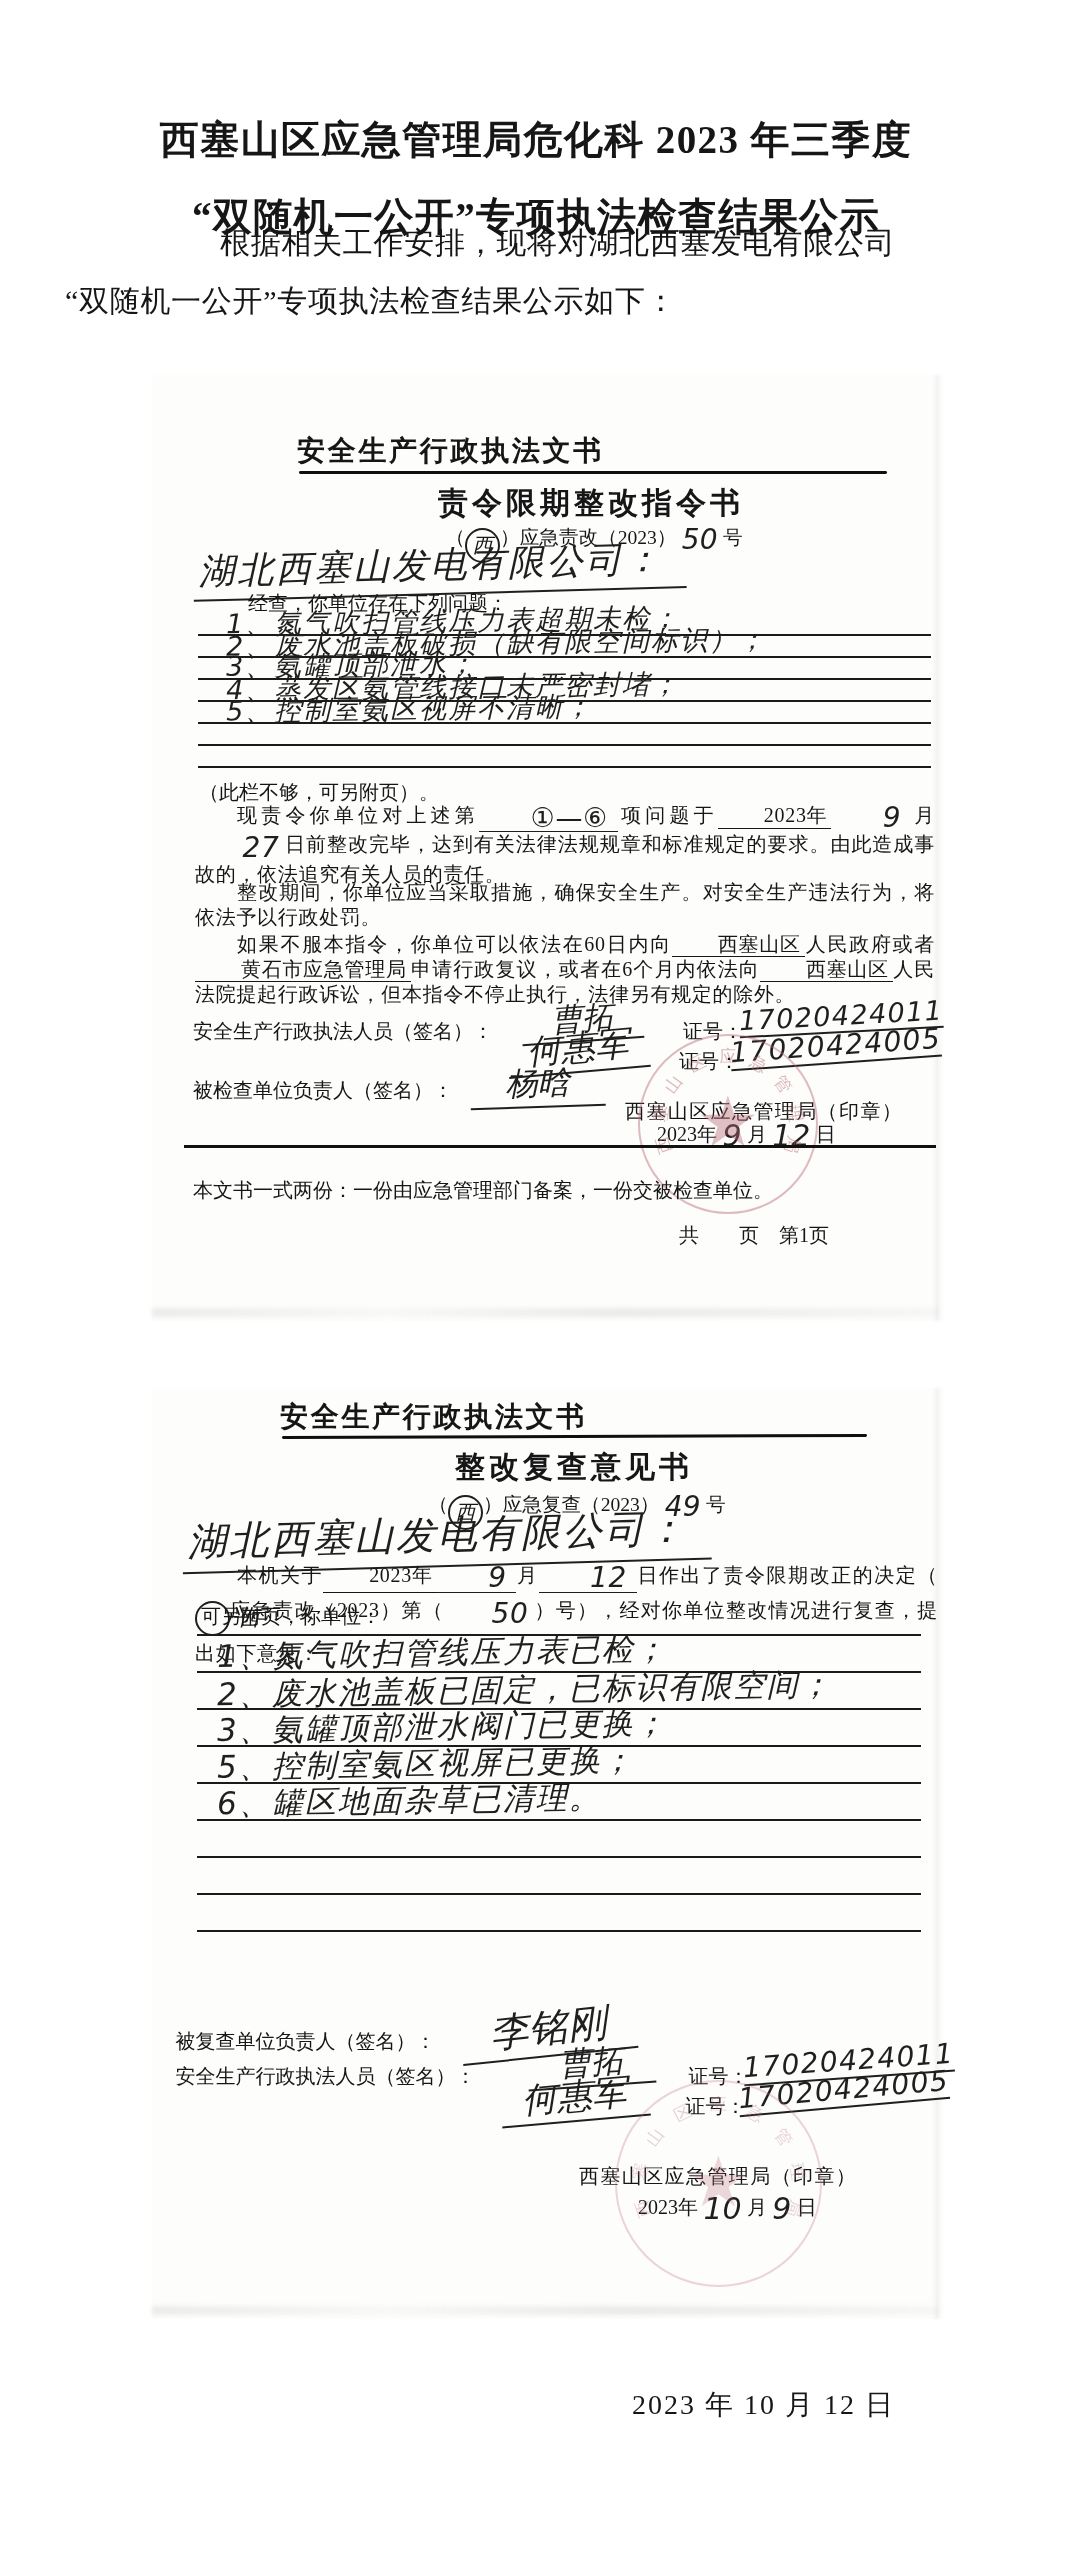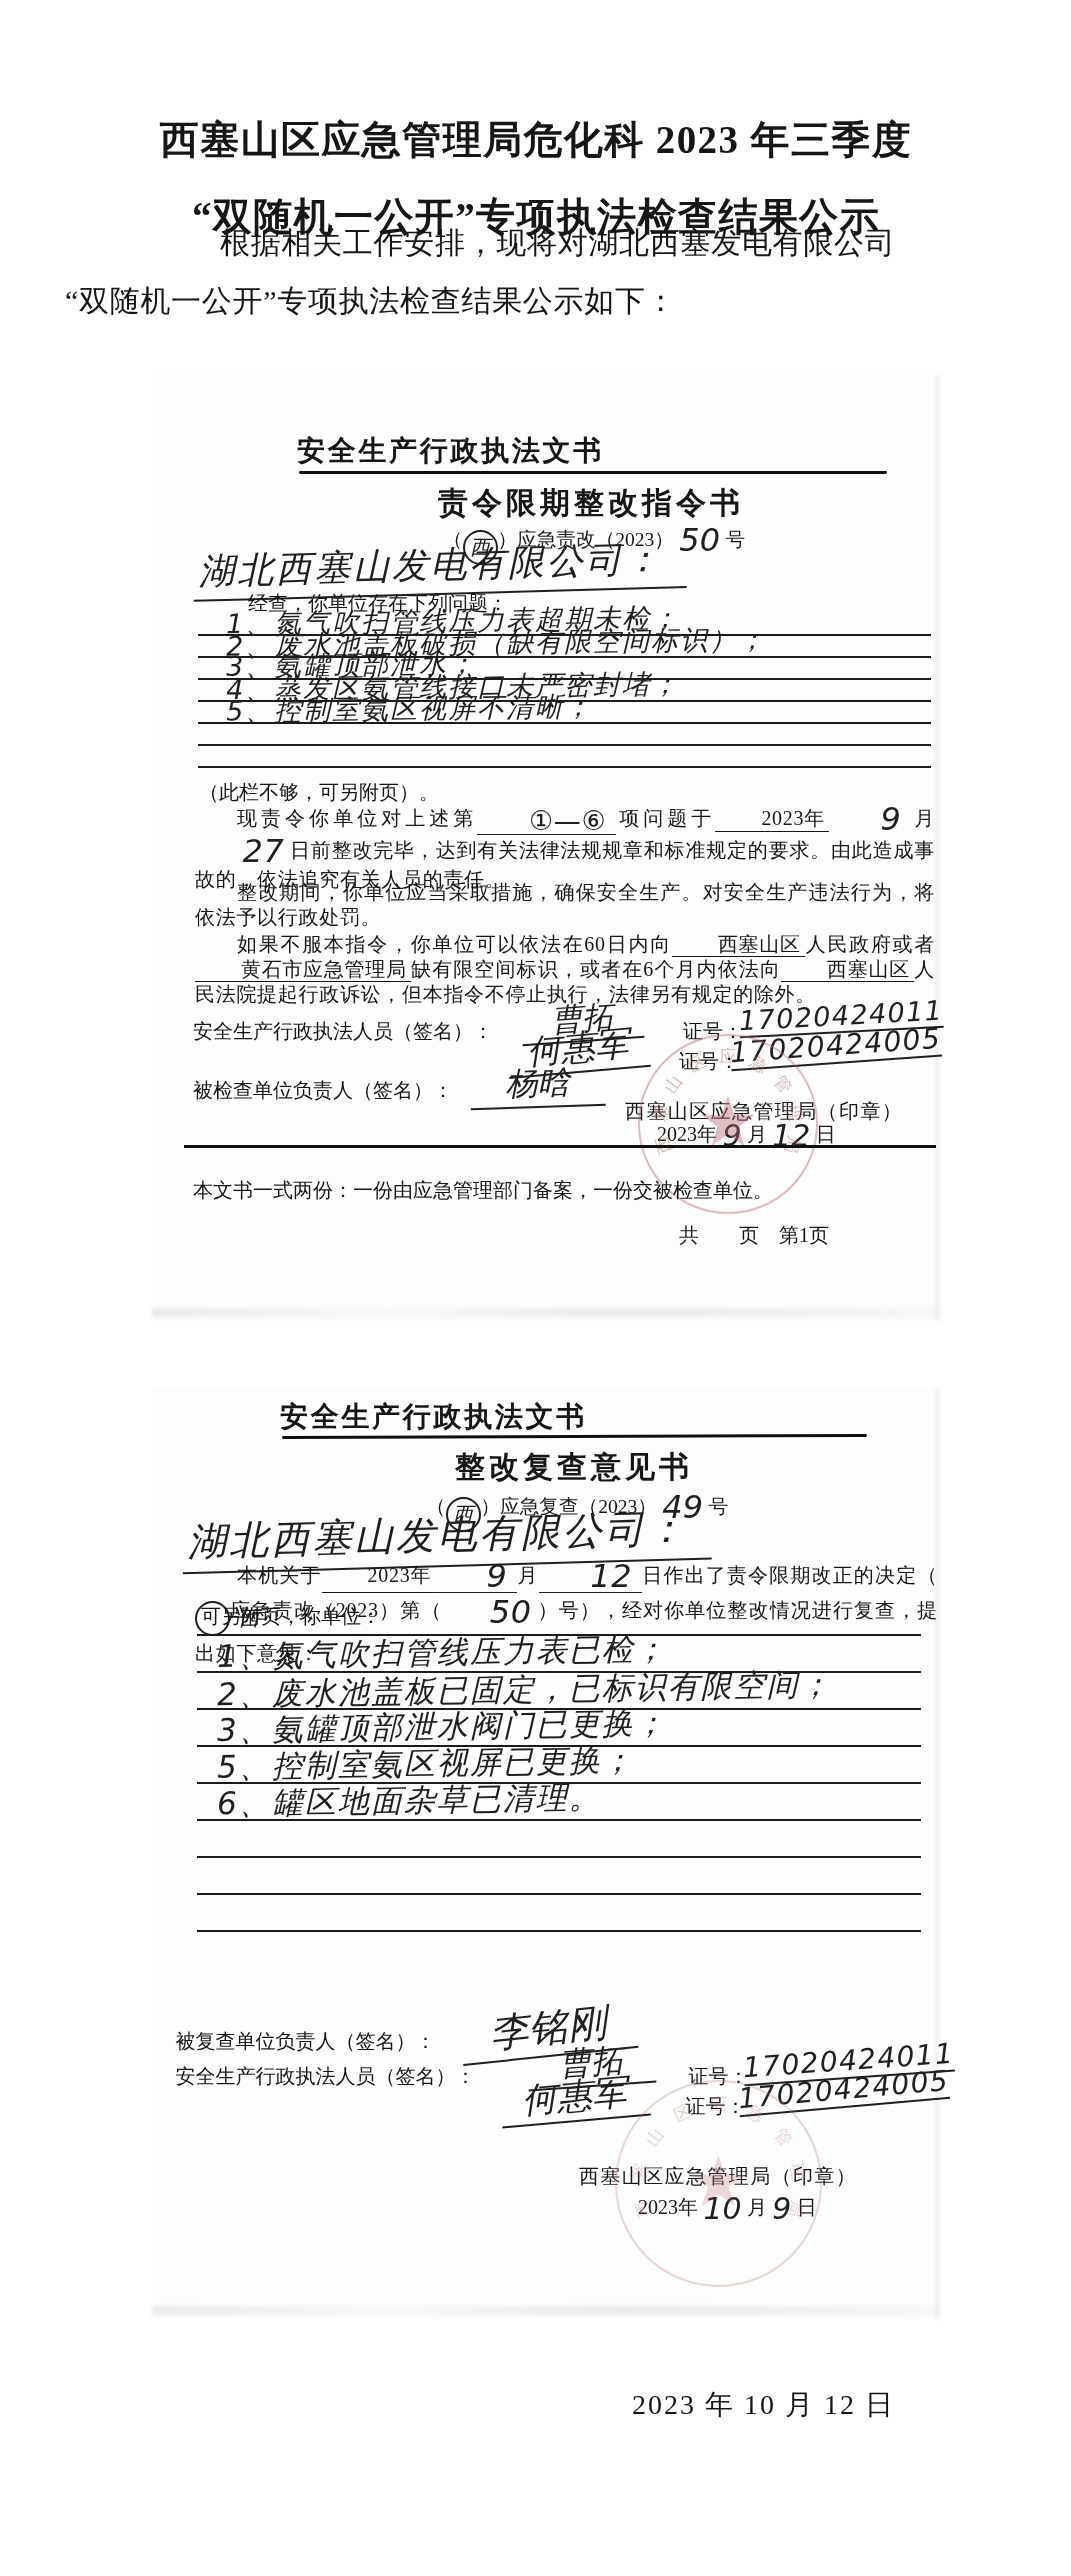--- a/index.html
+++ b/index.html
@@ -34,21 +34,21 @@
   .scan *{position:absolute;}
   .doc-header{left:145px;width:588px;font-size:28px;font-weight:bold;letter-spacing:2.7px;white-space:nowrap;}
   .doc-rule{height:3.4px;background:#0f0f0f;border-radius:1.4px;}
   .doc-title{left:145px;width:588px;text-align:center;font-size:30px;font-weight:bold;letter-spacing:4px;white-space:nowrap;}
   .doc-no{left:145px;width:594px;text-align:center;font-size:19.6px;white-space:nowrap;}
   
   .hw{font-family:"DejaVu Sans","Liberation Sans",sans-serif;font-style:italic;color:var(--ink);}
   .circ{display:inline-block;position:static;border:2px solid var(--ink);border-radius:50%;
     width:31px;height:31px;line-height:30px;text-align:center;font-size:20px;vertical-align:-8px;
     font-family:"DejaVu Sans",sans-serif;font-style:italic;}
-  .hw-num{display:inline-block;position:static;font-size:32px;line-height:1;vertical-align:-5.4px;padding:0 5.4px;}
+  .hw-num{display:inline-block;position:static;font-size:28px;line-height:1;vertical-align:-5.4px;padding:0 5.4px;}
   .u{display:inline-block;position:static;border-bottom:1.4px solid currentColor;padding:0 4px;}
   .uhw{display:inline-block;position:static;border-bottom:1.4px solid var(--ink);padding:0 9.5px;}
   .company{font-size:36px;white-space:nowrap;border-bottom:2px solid var(--ink);
     padding:0 23px 2.7px 5.4px;transform:rotate(-1.6deg);letter-spacing:2.7px;}
   .body-label{font-size:20px;white-space:nowrap;}
   .items{left:46px;width:733px;}
   .ruled{position:relative;left:0;width:100%;border-bottom:2px solid #1b1b1b;}
   .r33{height:20px;}
   .r55{height:35px;}
   .hw-item{position:absolute;left:28px;top:-10.8px;font-size:27px;white-space:nowrap;
@@ -123,21 +123,21 @@
 
     <div class="body-label" style="top:404px;left:47px;">（此栏不够，可另附页）。</div>
 
     <div class="para" style="top:428px;left:43px;width:740px;line-height:25px;text-indent:42px;">
       <span style="position:static;">现责令你单位对上述第</span><span class="hw uhw" style="font-size:27px;line-height:1;vertical-align:-5.4px;">①—⑥</span><span style="position:static;">项问题于</span><span class="u">2023年</span><span class="hw hw-num uhw" style="border-bottom:none;">9</span><span style="position:static;">月</span><span class="hw hw-num">27</span><span style="position:static;">日前整改完毕，达到有关法律法规规章和标准规定的要求。由此造成事故的，依法追究有关人员的责任。</span>
     </div>
 
     <div class="para" style="top:505px;left:43px;width:740px;line-height:25px;text-indent:42px;">整改期间，你单位应当采取措施，确保安全生产。对安全生产违法行为，将依法予以行政处罚。</div>
 
     <div class="para" style="top:557px;left:43px;width:740px;line-height:24px;text-indent:42px;">
-      <span style="position:static;">如果不服本指令，你单位可以依法在60日内向</span><span class="u">西塞山区</span><span style="position:static;">人民政府或者</span><span class="u">黄石市应急管理局</span><span style="position:static;">缺有限空间标识，或者在6个月内依法向</span><span class="u">西塞山区</span><span style="position:static;">人民法院提起行政诉讼，但本指令不停止执行，法律另有规定的除外。</span>
+      <span style="position:static;">如果不服本指令，你单位可以依法在60日内向</span><span class="u">西塞山区</span><span style="position:static;">人民政府或者</span><span class="u">黄石市应急管理局</span><span style="position:static;">申请行政复议，或者在6个月内依法向</span><span class="u">西塞山区</span><span style="position:static;">人民法院提起行政诉讼，但本指令不停止执行，法律另有规定的除外。</span>
     </div>
 
     <div class="sig-row" style="top:643px;left:41px;width:743px;height:27px;">
       <span class="lab">安全生产行政执法人员（签名）：</span>
       <span class="hw signame" style="left:328px;top:-20px;width:122px;font-size:31px;transform:rotate(-4deg);">曹拓</span>
       <span style="left:490px;top:0;">证号：</span>
       <span class="hw certnum" style="left:546px;top:-17.6px;font-size:27px;transform:rotate(-3deg);">17020424011</span>
     </div>
     <div class="sig-row" style="top:673px;left:41px;width:743px;height:27px;">
       <span class="hw signame" style="left:314px;top:-23px;width:142px;font-size:34px;transform:rotate(-5deg);">何惠军</span>

